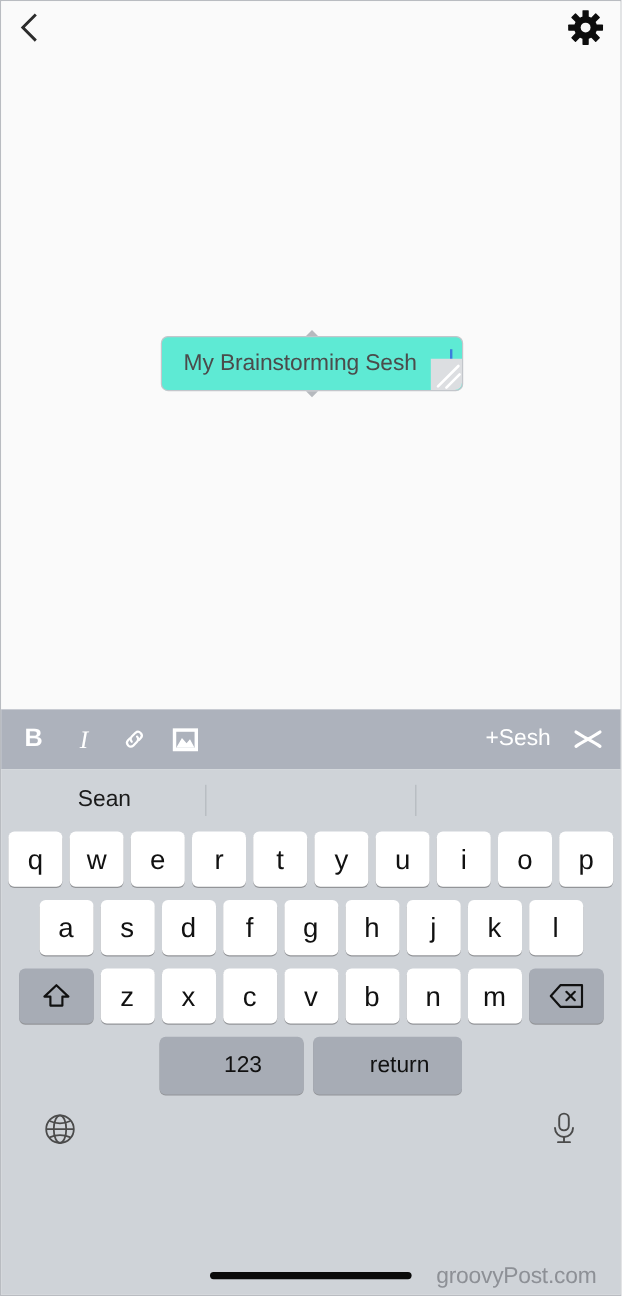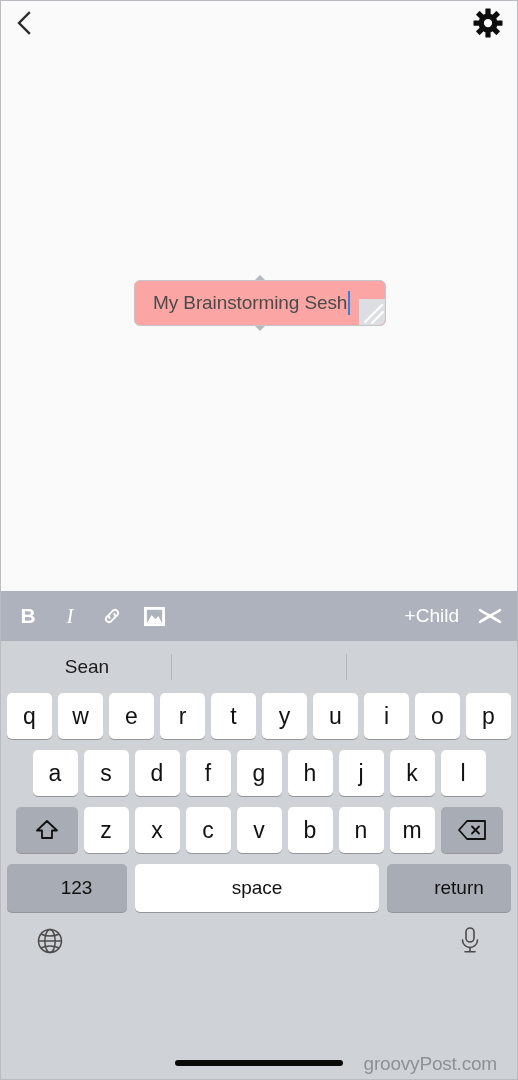--- a/index.html
+++ b/index.html
@@ -49,26 +49,27 @@
   .node-wrap {
     position: absolute;
     left: 133px;
     top: 279px;
     width: 252px;
     height: 46px;
   }
   .node-box {
     position: absolute;
     inset: 0;
-    background: #fca5a5;
+    background: #5eead4;
     border: 1px solid #c3c6cb;
     border-radius: 6px;
     display: flex;
     align-items: center;
     padding: 0 8px 0 18px;
+    justify-content: space-between;
   }
   .node-text {
     font-size: 19px;
     color: #4b4b4b;
     white-space: nowrap;
     letter-spacing: -0.1px;
   }
   .caret {
     width: 2px;
     height: 24px;
@@ -305,21 +306,21 @@
       </div>
       <div class="fmt-btn">
         <svg width="23" height="21" viewBox="0 0 24 22">
           <rect x="1" y="1" width="22" height="20" fill="#ffffff"></rect>
           <rect x="4" y="4" width="16" height="14" fill="#adb2bc"></rect>
           <polygon points="4,18 9,9.5 13,14 16,10.5 20,18" fill="#ffffff"></polygon>
         </svg>
       </div>
     </div>
     <div class="fmt-right">
-      <div class="fmt-text">+Child</div>
+      <div class="fmt-text">+Sesh</div>
       <div class="fmt-btn">
         <svg width="26" height="20" viewBox="0 0 26 20">
           <g fill="none" stroke="#ffffff" stroke-width="2.6" stroke-linecap="round">
             <path d="M3 4 C9 8.2 17 11.8 23 16"></path>
             <path d="M3 16 C9 11.8 17 8.2 23 4"></path>
           </g>
         </svg>
       </div>
     </div>
   </div>
@@ -379,21 +380,20 @@
           <g stroke="#111" stroke-width="1.8" stroke-linecap="round">
             <line x1="15" y1="8.5" x2="22" y2="15.5"></line>
             <line x1="22" y1="8.5" x2="15" y2="15.5"></line>
           </g>
         </svg>
       </div>
     </div>
 
     <div class="krow row4">
       <div class="key-num">123</div>
-      <div class="key-space">space</div>
       <div class="key-return">return</div>
     </div>
 
     <div class="bottom-bar">
       <div class="globe-btn">
         <svg width="30" height="30" viewBox="0 0 30 30">
           <g fill="none" stroke="#4b4b4b" stroke-width="1.5">
             <circle cx="15" cy="15" r="11.5"></circle>
             <ellipse cx="15" cy="15" rx="5.2" ry="11.5"></ellipse>
             <line x1="3.5" y1="15" x2="26.5" y2="15"></line>

